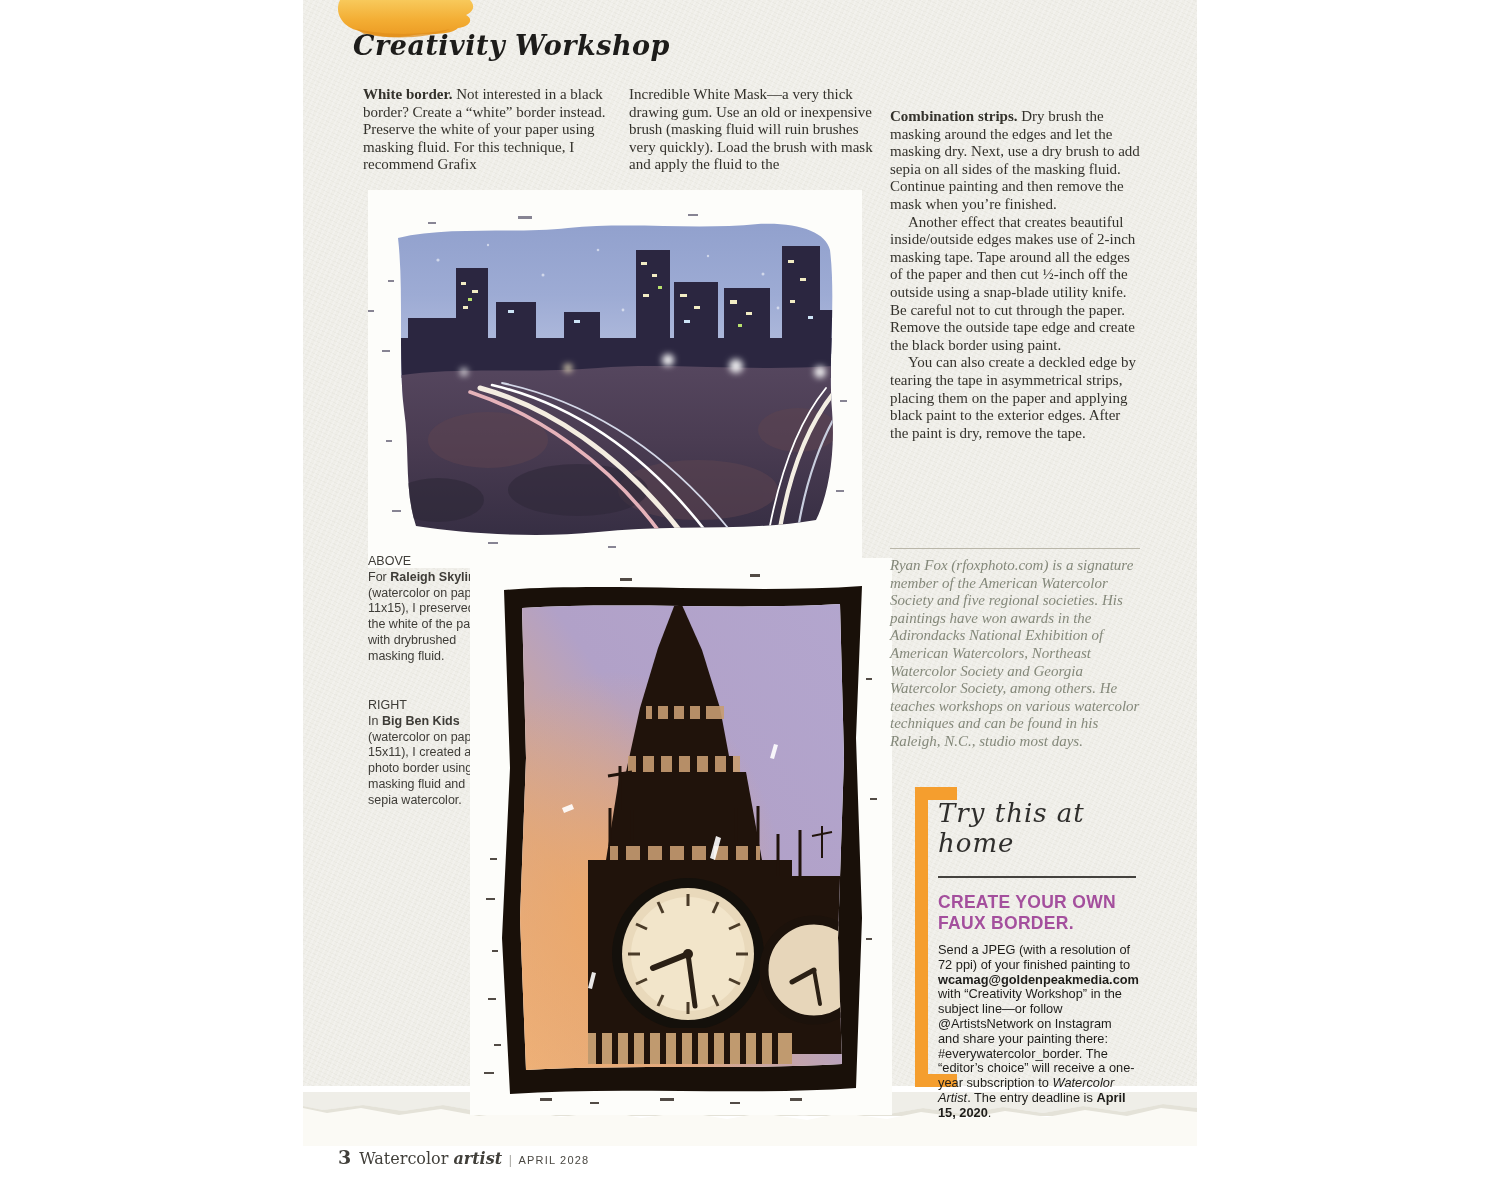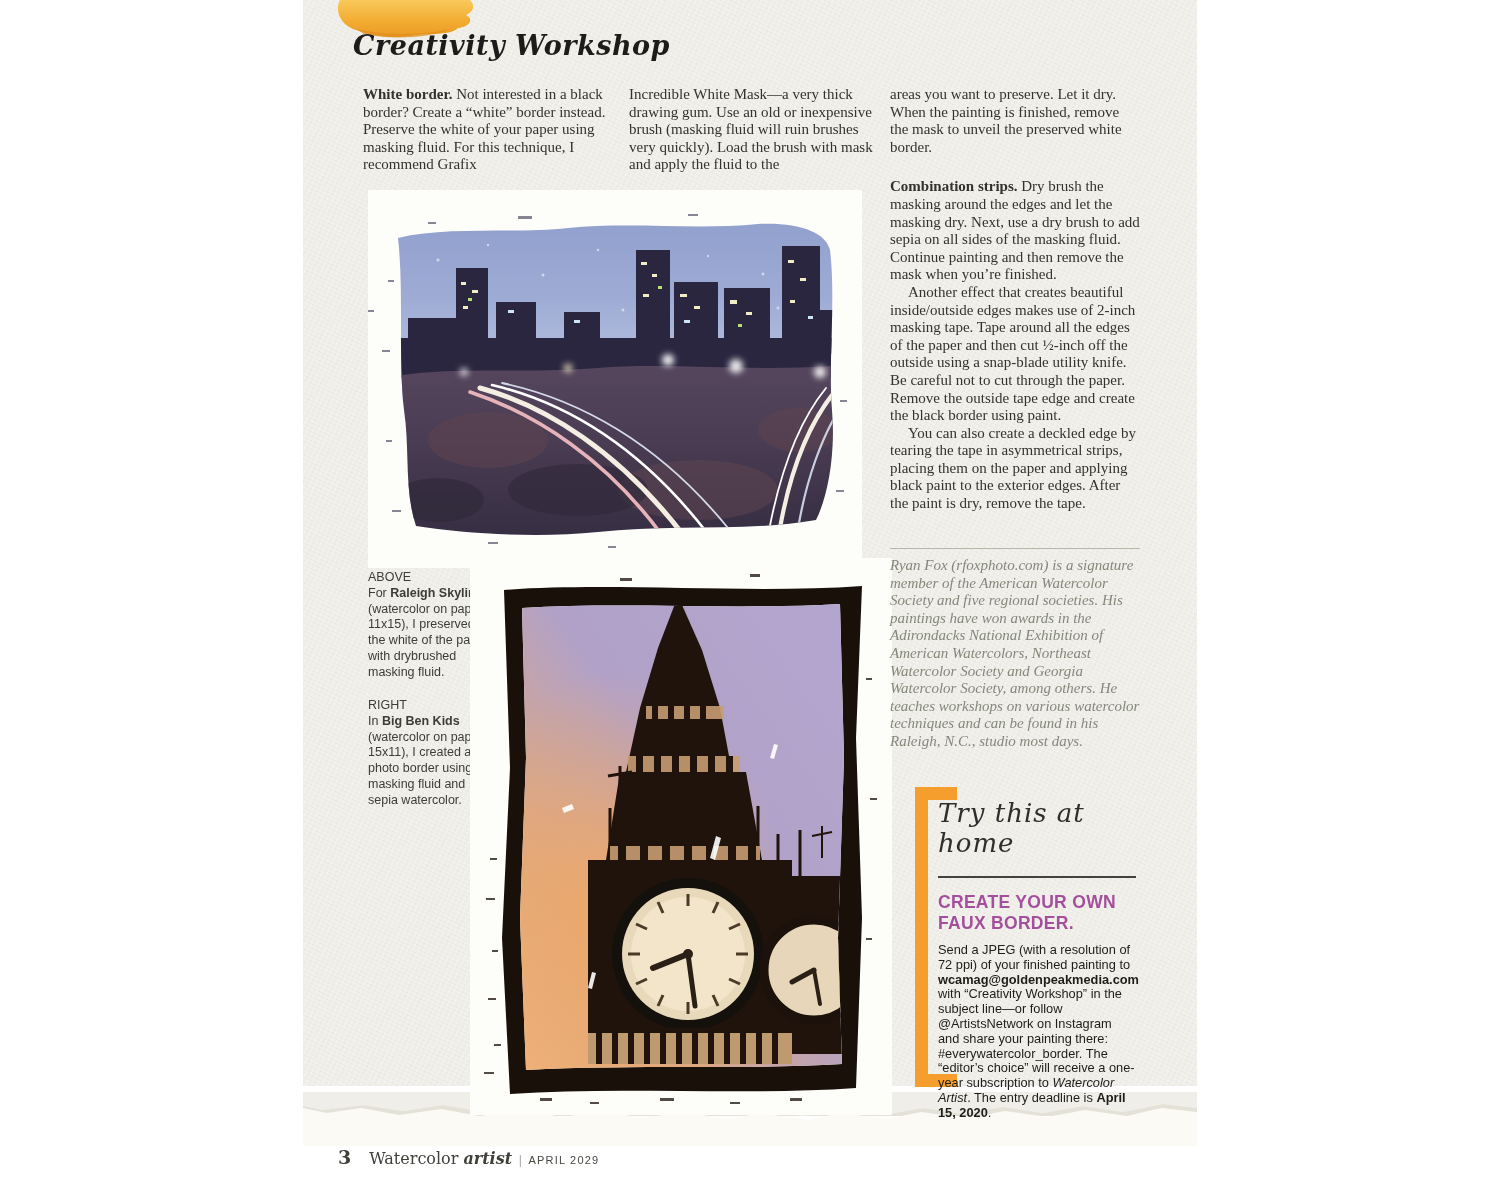--- a/index.html
+++ b/index.html
@@ -27,42 +27,42 @@
   .c3 .p2{margin-top:22px;}
   .c3 .indent{text-indent:18px;}
   
   .art{position:absolute;background:#fdfdfa;}
   .art-raleigh{left:368px;top:190px;width:494px;height:378px;}
   .art-bigben{left:470px;top:558px;width:422px;height:557px;}
   .art svg{display:block;width:100%;height:100%;}
   
   .caption{position:absolute;left:368px;width:122px;font-family:"Liberation Sans",sans-serif;
      font-size:12.5px;line-height:15.8px;color:#3e3c37;}
-  .cap-above{top:570px;}
+  .cap-above{top:554px;}
   .cap-right{top:698px;}
   .caption .cap-label{display:block;}
   
   .bio-rule{position:absolute;left:890px;top:548px;width:250px;height:1px;background:#b9b6a9;}
   .bio{position:absolute;left:890px;top:557px;width:254px;
      font-style:italic;font-size:15px;line-height:17.6px;color:#84887a;}
   
   .bracket{position:absolute;left:915px;top:787px;width:29px;height:274px;
      border-left:13px solid #f59e2e;border-top:13px solid #f59e2e;border-bottom:13px solid #f59e2e;}
   .trybox{position:absolute;left:938px;top:798px;width:198px;}
   .try-script{font-family:"DejaVu Serif",serif;font-style:italic;font-size:26px;
      color:#2f2e2c;letter-spacing:1px;border-bottom:2px solid #44423e;
      padding-bottom:18px;display:block;width:100%;}
   .try-heading{margin-top:14px;font-family:"Liberation Sans",sans-serif;font-weight:bold;
      font-size:17.5px;line-height:20.5px;color:#a44f9d;letter-spacing:.3px;}
   .try-body{margin-top:10px;font-family:"Liberation Sans",sans-serif;
      font-size:12.8px;line-height:14.8px;color:#1e1d1a;}
   
   .footer{position:absolute;left:338px;top:1146px;display:flex;align-items:baseline;color:#413f3a;}
   .pg-num{font-family:"DejaVu Serif",serif;font-weight:bold;font-size:19px;}
-  .mag{font-family:"DejaVu Serif",serif;font-size:16px;margin-left:18px;}
+  .mag{font-family:"DejaVu Serif",serif;font-size:16px;margin-left:8px;}
   .mag-it{font-family:"DejaVu Serif",serif;font-size:16px;font-style:italic;font-weight:bold;margin-left:5px;}
   .sep{font-size:12px;margin:0 7px;color:#6f6d66;}
   .issue{font-family:"Liberation Sans",sans-serif;font-size:11px;letter-spacing:1.2px;color:#4a4842;}
 </style>
 </head>
 <body>
 
 <div id="page">
 
   <div class="paper"></div>
@@ -89,21 +89,20 @@
 
   <div class="col c2">
     <p>Incredible White Mask—a very thick drawing gum. Use an old or inexpensive brush (masking fluid will ruin brushes very quickly). Load the brush with mask and apply the fluid to the</p>
   </div>
 
   <div class="col c1">
     <p><span style="font-weight: bold;">White border.</span><span> Not interested in a black border? Create a “white” border instead. Preserve the white of your paper using masking fluid. For this technique, I recommend Grafix</span></p>
   </div>
 
   <div class="col c3">
-    <p>areas you want to preserve. Let it dry. When the painting is finished, remove the mask to unveil the preserved white border.</p>
     <p class="p2"><span style="font-weight: bold;">Combination strips.</span><span> Dry brush the masking around the edges and let the masking dry. Next, use a dry brush to add sepia on all sides of the masking fluid. Continue painting and then remove the mask when you’re finished.</span></p>
     <p class="indent">Another effect that creates beautiful inside/outside edges makes use of 2-inch masking tape. Tape around all the edges of the paper and then cut ½-inch off the outside using a snap-blade utility knife. Be careful not to cut through the paper. Remove the outside tape edge and create the black border using paint.</p>
     <p class="indent">You can also create a deckled edge by tearing the tape in asymmetrical strips, placing them on the paper and applying black paint to the exterior edges. After the paint is dry, remove the tape.</p>
   </div>
 
   <div class="art art-raleigh">
     <svg viewBox="0 0 494 378">
       <defs>
         <linearGradient id="rsky" x1="0" y1="0" x2="0" y2="1">
           <stop offset="0" stop-color="#8c9cca"></stop>
@@ -397,16 +396,16 @@
       <div>FAUX BORDER.</div>
     </div>
     <p class="try-body"><span>Send a JPEG (with a resolution of 72 ppi) of your finished painting to </span><span style="font-weight: bold;">wcamag@goldenpeakmedia.com</span><span> with “Creativity Workshop” in the subject line—or follow @ArtistsNetwork on Instagram and share your painting there: #everywatercolor_border. The “editor’s choice” will receive a one-year subscription to </span><span style="font-style: italic;">Watercolor Artist</span><span>. The entry deadline is </span><span style="font-weight: bold;">April 15, 2020</span><span>.</span></p>
   </div>
 
   <div class="footer">
     <span class="pg-num">3</span>
     <span class="mag">Watercolor</span>
     <span class="mag-it">artist</span>
     <span class="sep">|</span>
-    <span class="issue">APRIL 2029</span>
+    <span class="issue">APRIL 2028</span>
   </div>
 
 </div>
 
 </body></html>

